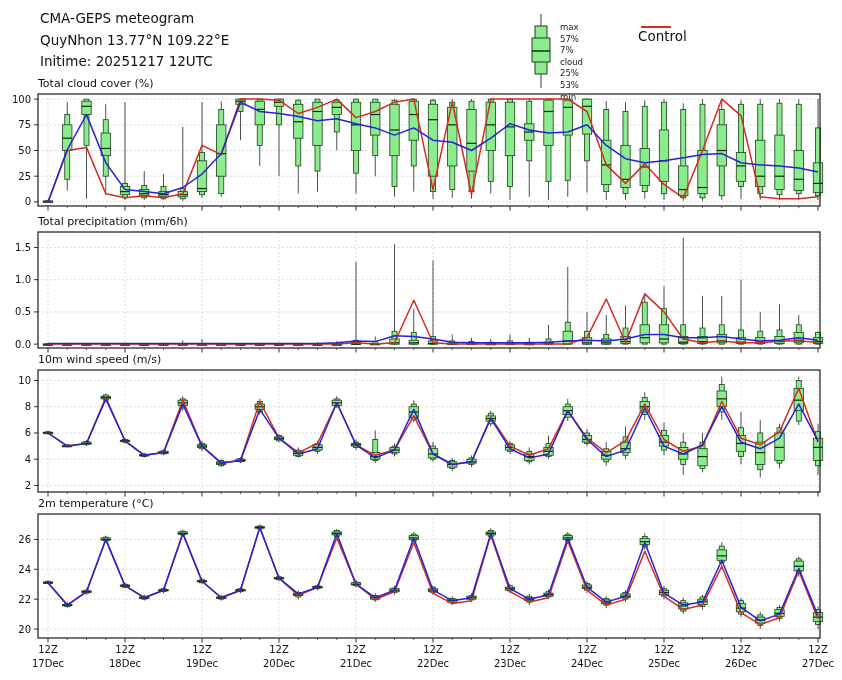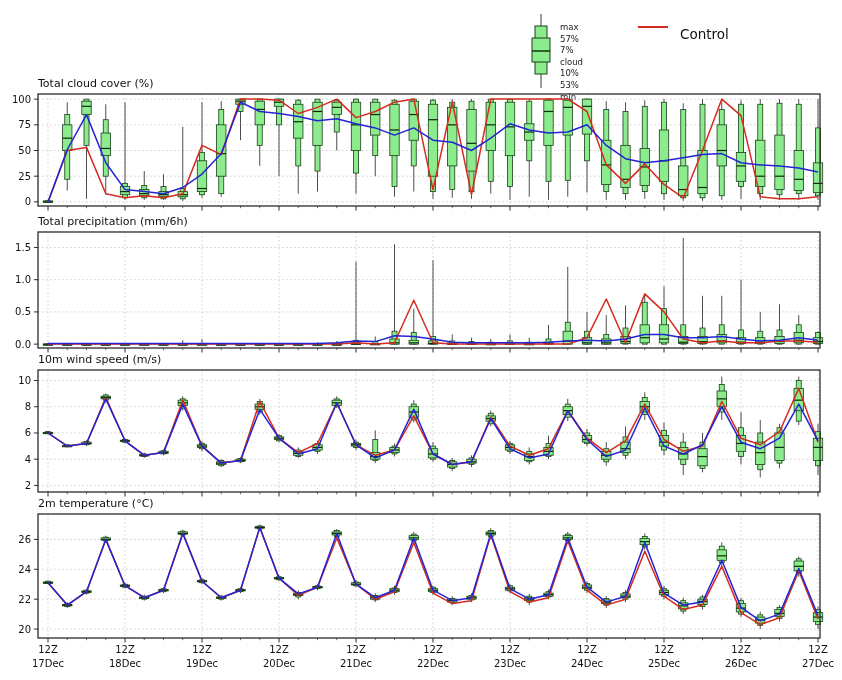--- a/index.html
+++ b/index.html
@@ -4,43 +4,48 @@
 <style>
   html,body{margin:0;padding:0;background:#fff;}
   .page{position:relative;width:842px;height:680px;background:#ffffff;overflow:hidden;
         font-family:"DejaVu Sans","Liberation Sans",sans-serif;color:#111;}
   .hdr{position:absolute;left:40px;top:8px;font-size:13.5px;line-height:1.6;color:#111;}
   .hdr div{white-space:nowrap;}
   .legend-box{position:absolute;left:528px;top:8px;display:flex;align-items:flex-start;}
   .legend-box svg{display:block;}
   .legend-box .labels{display:flex;flex-direction:column;font-size:8.5px;line-height:11.6px;color:#222;margin-left:6px;margin-top:14px;}
   .legend-lines{position:absolute;left:638px;top:26px;font-size:13.5px;color:#111;}
-  .legend-row{display:flex;align-items:flex-start;height:26px;}
+  .legend-row{display:flex;align-items:center;height:26px;flex-direction:column;}
   .swatch{display:inline-block;width:30px;height:0px;border-top:2px solid #000;margin-right:12px;}
   #chart-svg{position:absolute;left:0;top:0;}
 </style>
 </head>
 <body>
 
 <div class="page">
 
+  <div class="hdr">
+    <div>CMA-GEPS meteogram</div>
+    <div>QuyNhon 13.77°N 109.22°E</div>
+    <div>Initime: 20251217 12UTC</div>
+  </div>
 
   <div class="legend-box">
     <svg width="26" height="86">
       <line x1="13" y1="6" x2="13" y2="80" stroke="#3a3a3a" stroke-width="1"></line>
       <rect x="7" y="18" width="12" height="48" fill="#8ceb8c" stroke="#1a401a" stroke-width="1"></rect>
       <rect x="4" y="30" width="18" height="24" fill="#8ceb8c" stroke="#1a401a" stroke-width="1"></rect>
       <line x1="4" y1="43" x2="22" y2="43" stroke="#0a2a0a" stroke-width="1.4"></line>
     </svg>
     <div class="labels">
       <span>max</span>
       <span>57%</span>
       <span>7%</span>
       <span>cloud</span>
-      <span>10%</span>
+      <span>25%</span>
       <span>53%</span>
       <span>min</span>
     </div>
   </div>
 
   <div class="legend-lines">
     <div class="legend-row">
       <span class="swatch" id="sw-control" style="border-top-color: rgb(214, 43, 30);"></span>
       <span>Control</span>
     </div>

